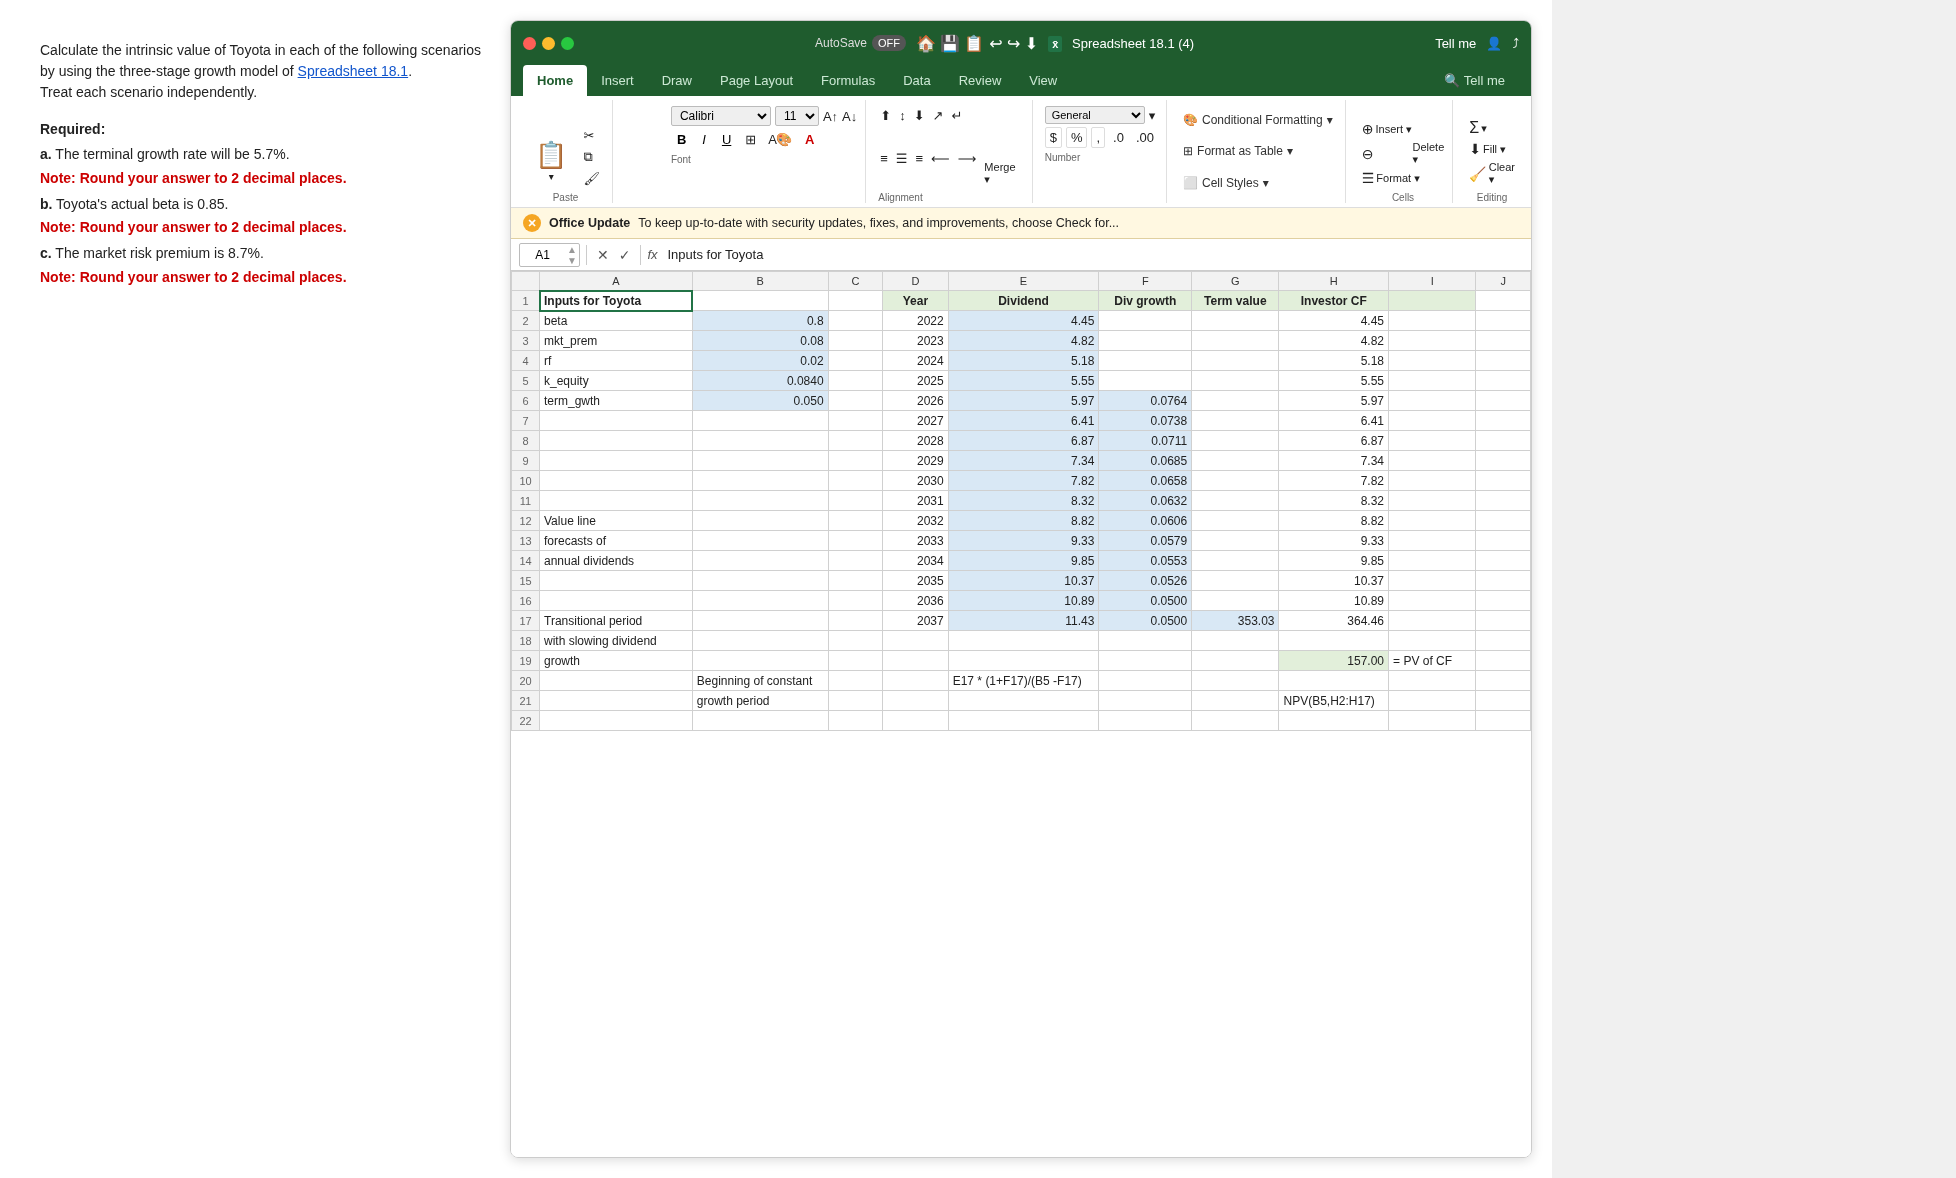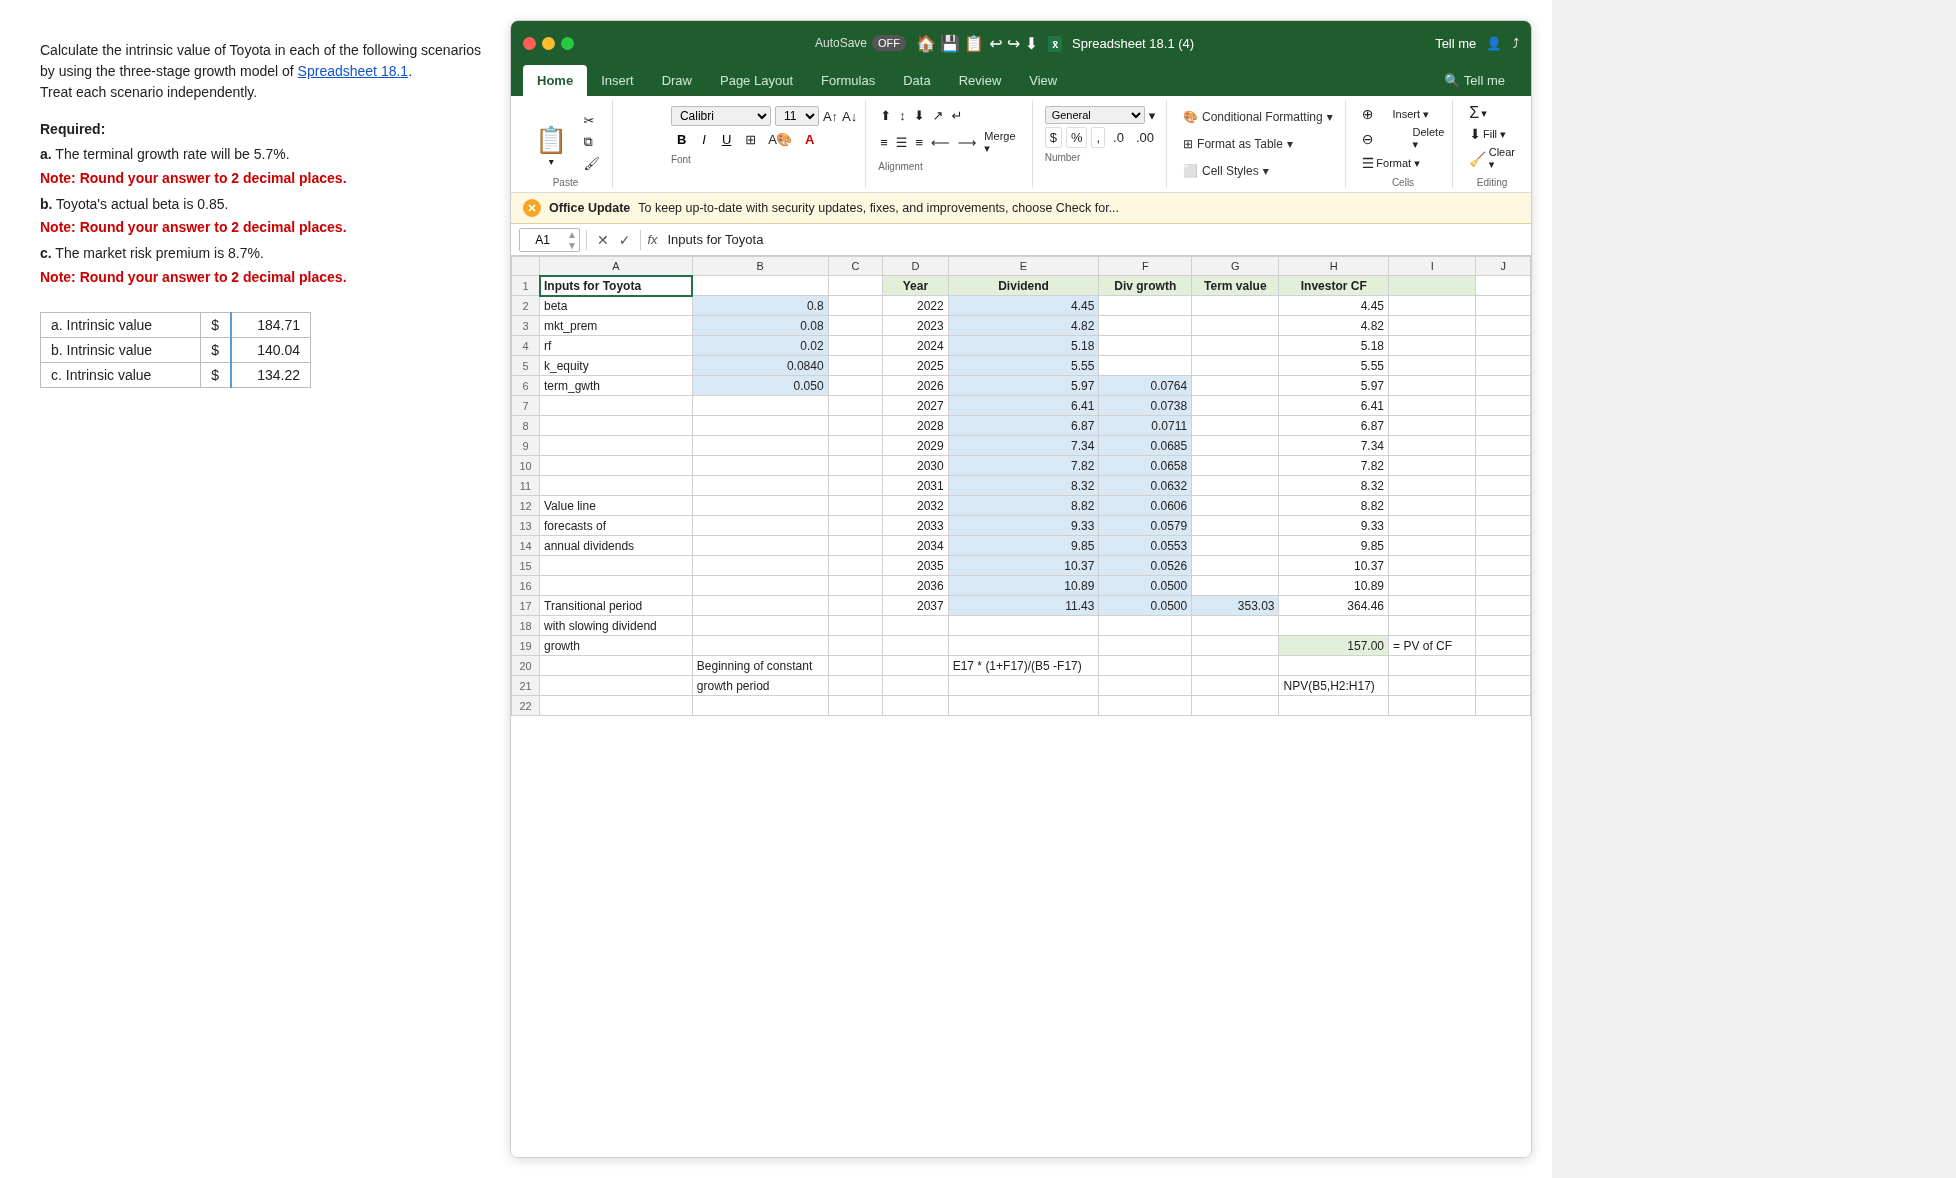--- a/index.html
+++ b/index.html
@@ -135,39 +135,20 @@
       <div class="scenario-item">
         <span><strong>b.</strong> Toyota's actual beta is 0.85.</span><br>
         <span class="red-note">Note: Round your answer to 2 decimal places.</span>
       </div>
       <div class="scenario-item">
         <span><strong>c.</strong> The market risk premium is 8.7%.</span><br>
         <span class="red-note">Note: Round your answer to 2 decimal places.</span>
       </div>
     </div>
 
-    <table class="answers-table">
-      <tbody>
-          <tr>
-        <td class="label-cell">a. Intrinsic value</td>
-        <td class="dollar-cell">$</td>
-        <td class="value-cell">184.71</td>
-      </tr>
-      <tr>
-        <td class="label-cell">b. Intrinsic value</td>
-        <td class="dollar-cell">$</td>
-        <td class="value-cell">140.04</td>
-      </tr>
-      <tr>
-        <td class="label-cell">c. Intrinsic value</td>
-        <td class="dollar-cell">$</td>
-        <td class="value-cell">134.22</td>
-      </tr>
-    </tbody>
-      </table>
   </div>
 
   <div class="excel-window">
 
     <div class="title-bar">
       <div class="traffic-lights">
         <div class="tl tl-red"></div>
         <div class="tl tl-yellow"></div>
         <div class="tl tl-green"></div>
       </div>
@@ -250,21 +231,21 @@
             <span style="cursor:pointer;padding:2px;">⬇</span>
             <span style="cursor:pointer;padding:2px;">↗</span>
             <span style="cursor:pointer;padding:2px;">↵</span>
           </div>
           <div class="font-row">
             <span style="cursor:pointer;padding:2px;">≡</span>
             <span style="cursor:pointer;padding:2px;">☰</span>
             <span style="cursor:pointer;padding:2px;">≡</span>
             <span style="cursor:pointer;padding:2px;">⟵</span>
             <span style="cursor:pointer;padding:2px;">⟶</span>
-            <span style="cursor:pointer;padding:2px;font-size:11px;">Merge ▾</span>
+            <span style="cursor:pointer;padding:2px;font-size:11px;margin-top:31px;">Merge ▾</span>
           </div>
         </div>
         <span class="ribbon-group-label">Alignment</span>
       </div>
 
       <div class="ribbon-group" style="align-items:flex-start;justify-content:flex-start;padding-top:6px;">
         <div class="font-group">
           <div class="font-row">
             <select style="font-size:11px;border:1px solid #bbb;padding:1px 2px;border-radius:2px;width:100px;">
               <option>General</option>
@@ -298,21 +279,21 @@
             <span>⬜</span>
             <span>Cell Styles</span>
             <span>▾</span>
           </div>
         </div>
 
         <div class="cells-group">
           <div style="display:flex;flex-direction:column;gap:4px;padding:4px 0;">
             <div style="display:flex;align-items:center;gap:2px;cursor:pointer;">
               <span style="font-size:14px;">⊕</span>
-                <span style="font-size:11px;margin-left:17px;">Insert ▾</span>
+                <span style="font-size:11px;">Insert ▾</span>
             </div>
             <div style="display:flex;align-items:center;gap:2px;cursor:pointer;">
               <span style="font-size:14px;">⊖</span>
                 <span style="font-size:11px;margin-left:37px;">Delete ▾</span>
             </div>
             <div style="display:flex;align-items:center;gap:2px;cursor:pointer;">
               <span style="font-size:14px;">☰</span>
                 <span style="font-size:11px;">Format ▾</span>
             </div>
           </div>

